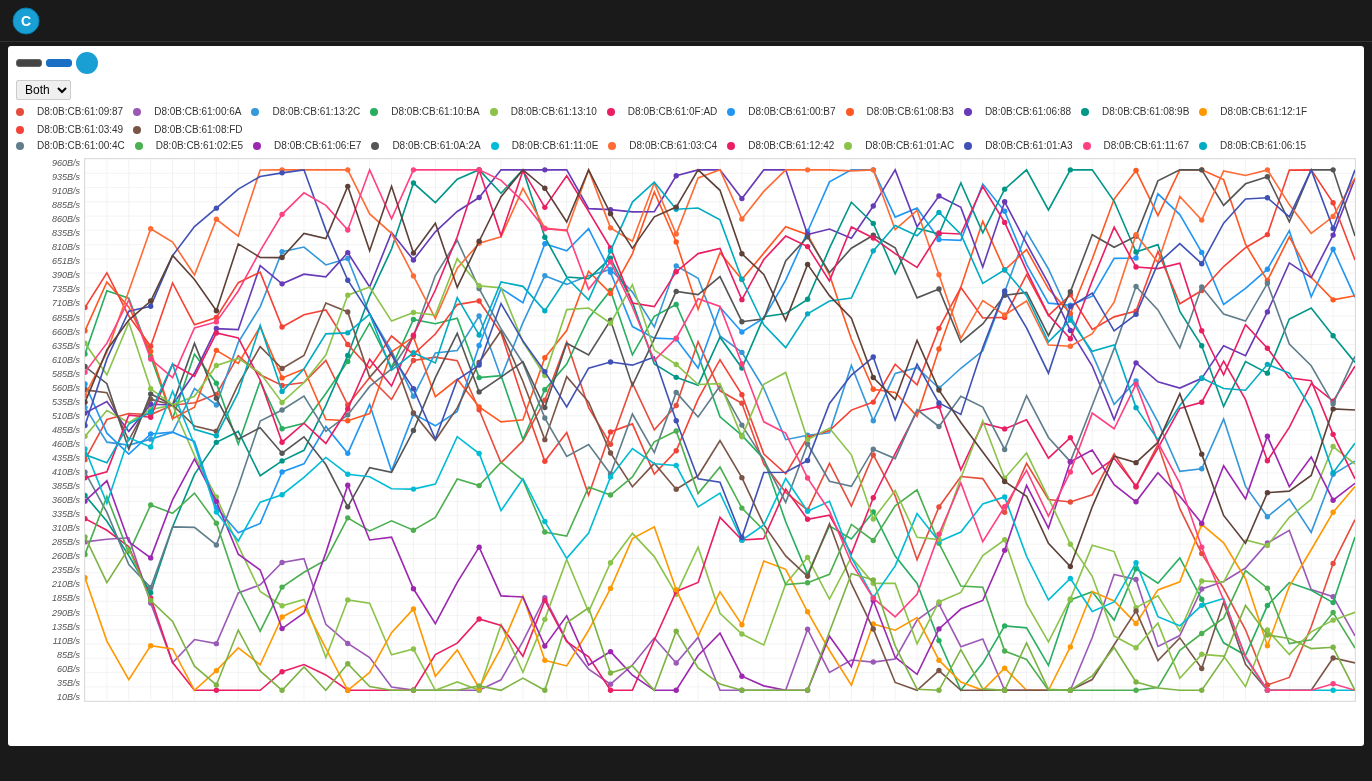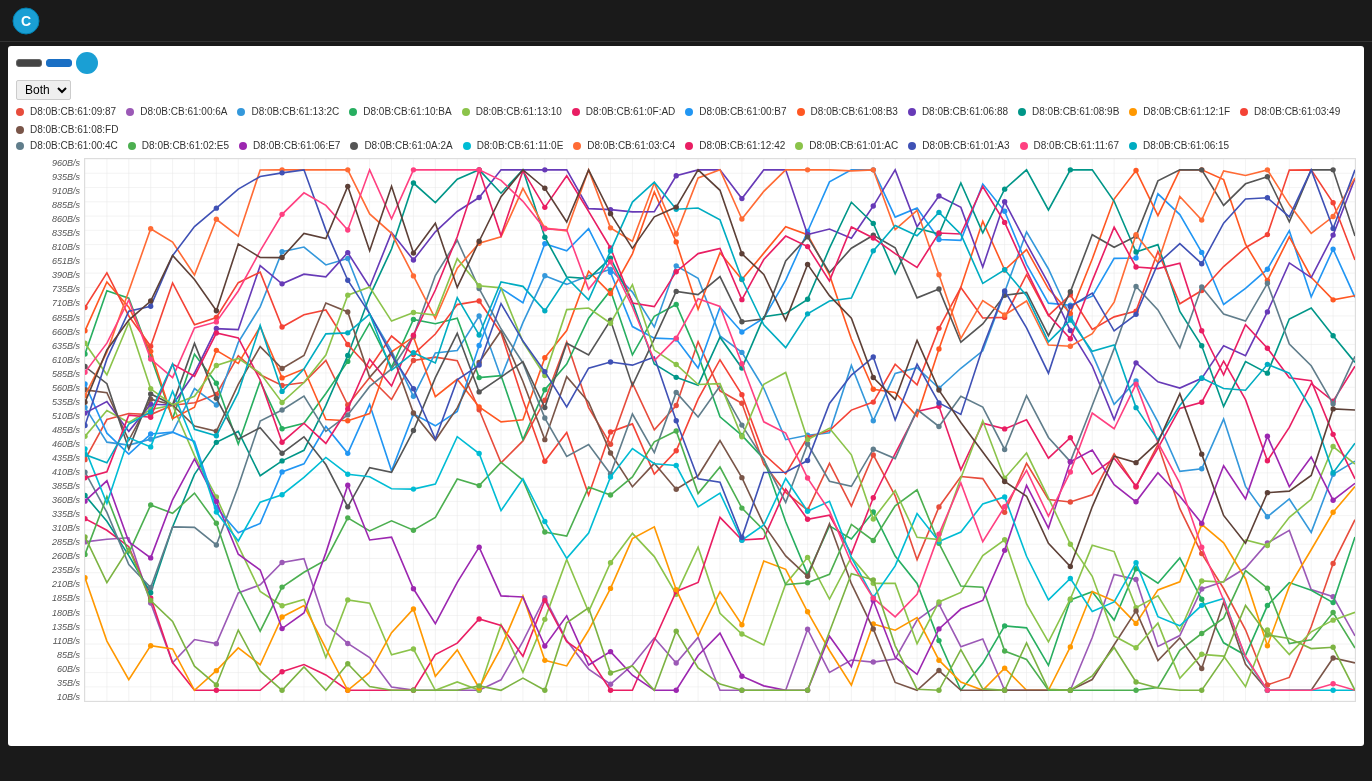--- a/index.html
+++ b/index.html
@@ -92,21 +92,21 @@
       margin-bottom: 4px;
     }
     .legend-row {
       display: flex;
       flex-wrap: wrap;
       gap: 2px 10px;
     }
     .legend-item {
       display: flex;
       align-items: center;
-      gap: 6px;
+      gap: 13px;
       white-space: nowrap;
     }
     .legend-dot {
       width: 8px;
       height: 8px;
       border-radius: 50%;
       flex-shrink: 0;
     }
     .legend-label {
       font-size: 10px;
@@ -334,21 +334,21 @@
             <div>410B/s</div>
             <div>385B/s</div>
             <div>360B/s</div>
             <div>335B/s</div>
             <div>310B/s</div>
             <div>285B/s</div>
             <div>260B/s</div>
             <div>235B/s</div>
             <div>210B/s</div>
             <div>185B/s</div>
-            <div>180B/s</div>
+            <div>290B/s</div>
             <div>135B/s</div>
             <div>110B/s</div>
             <div>85B/s</div>
             <div>60B/s</div>
             <div>35B/s</div>
             <div>10B/s</div>
           </div>
         <div class="chart-svg-container">
           <svg id="main-chart" xmlns="http://www.w3.org/2000/svg" preserveAspectRatio="none" viewBox="0 0 1180 500">
               <line x1="0" y1="0" x2="1180" y2="0" stroke="#e8e8e8" stroke-width="0.5"></line>

